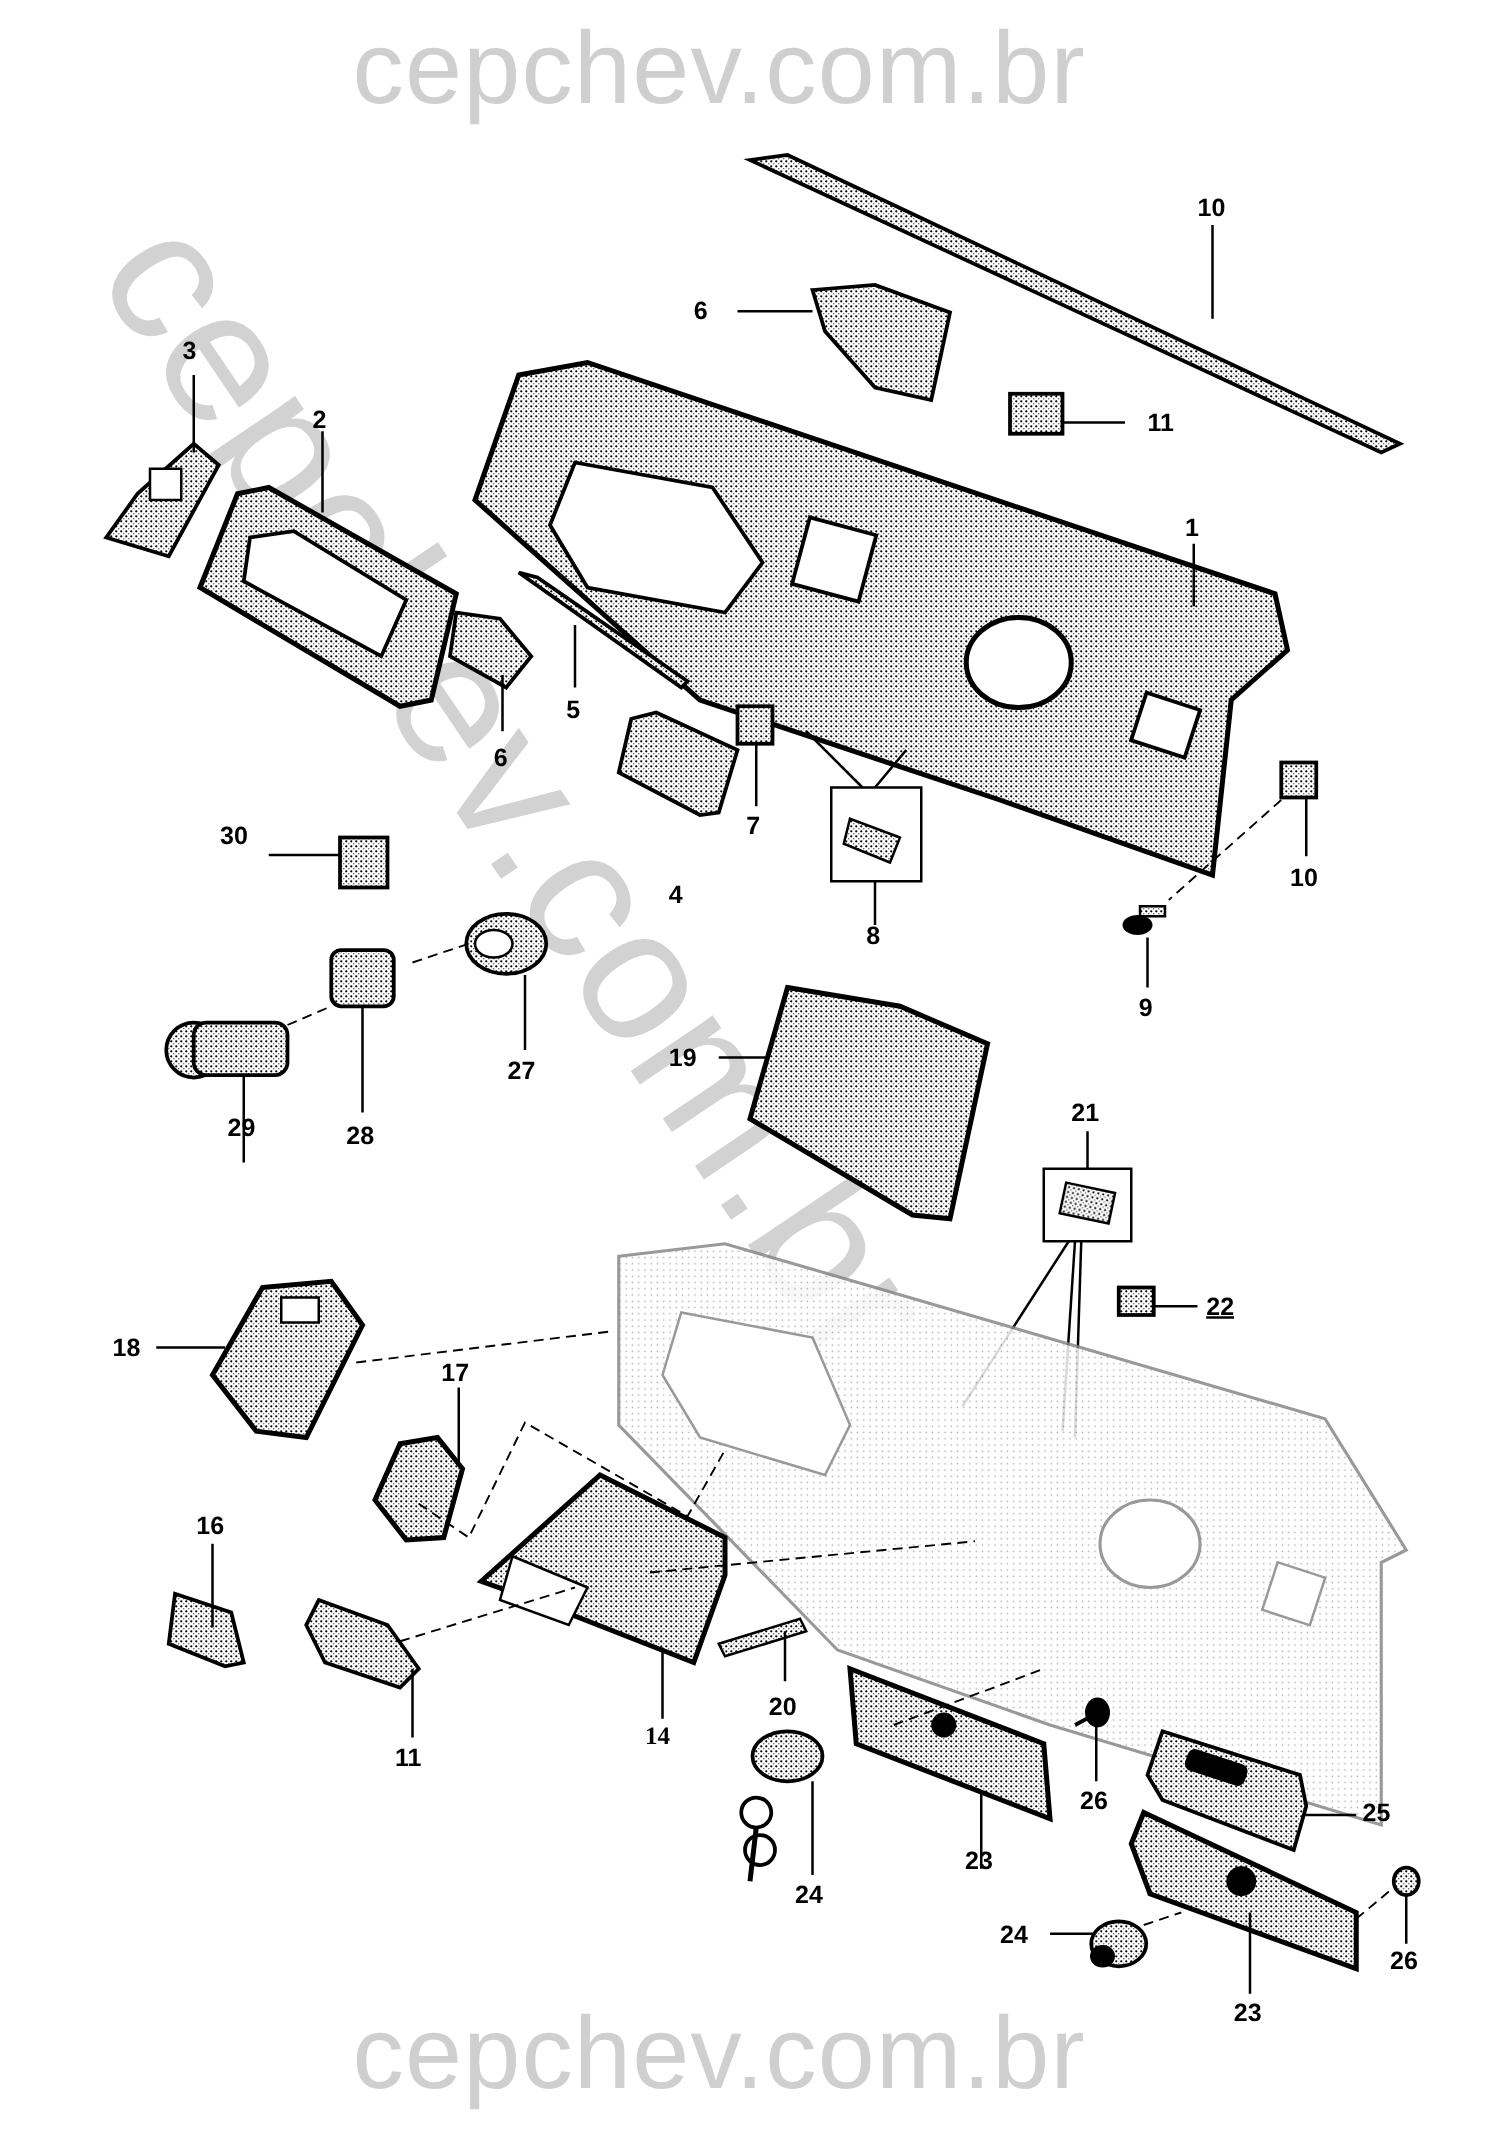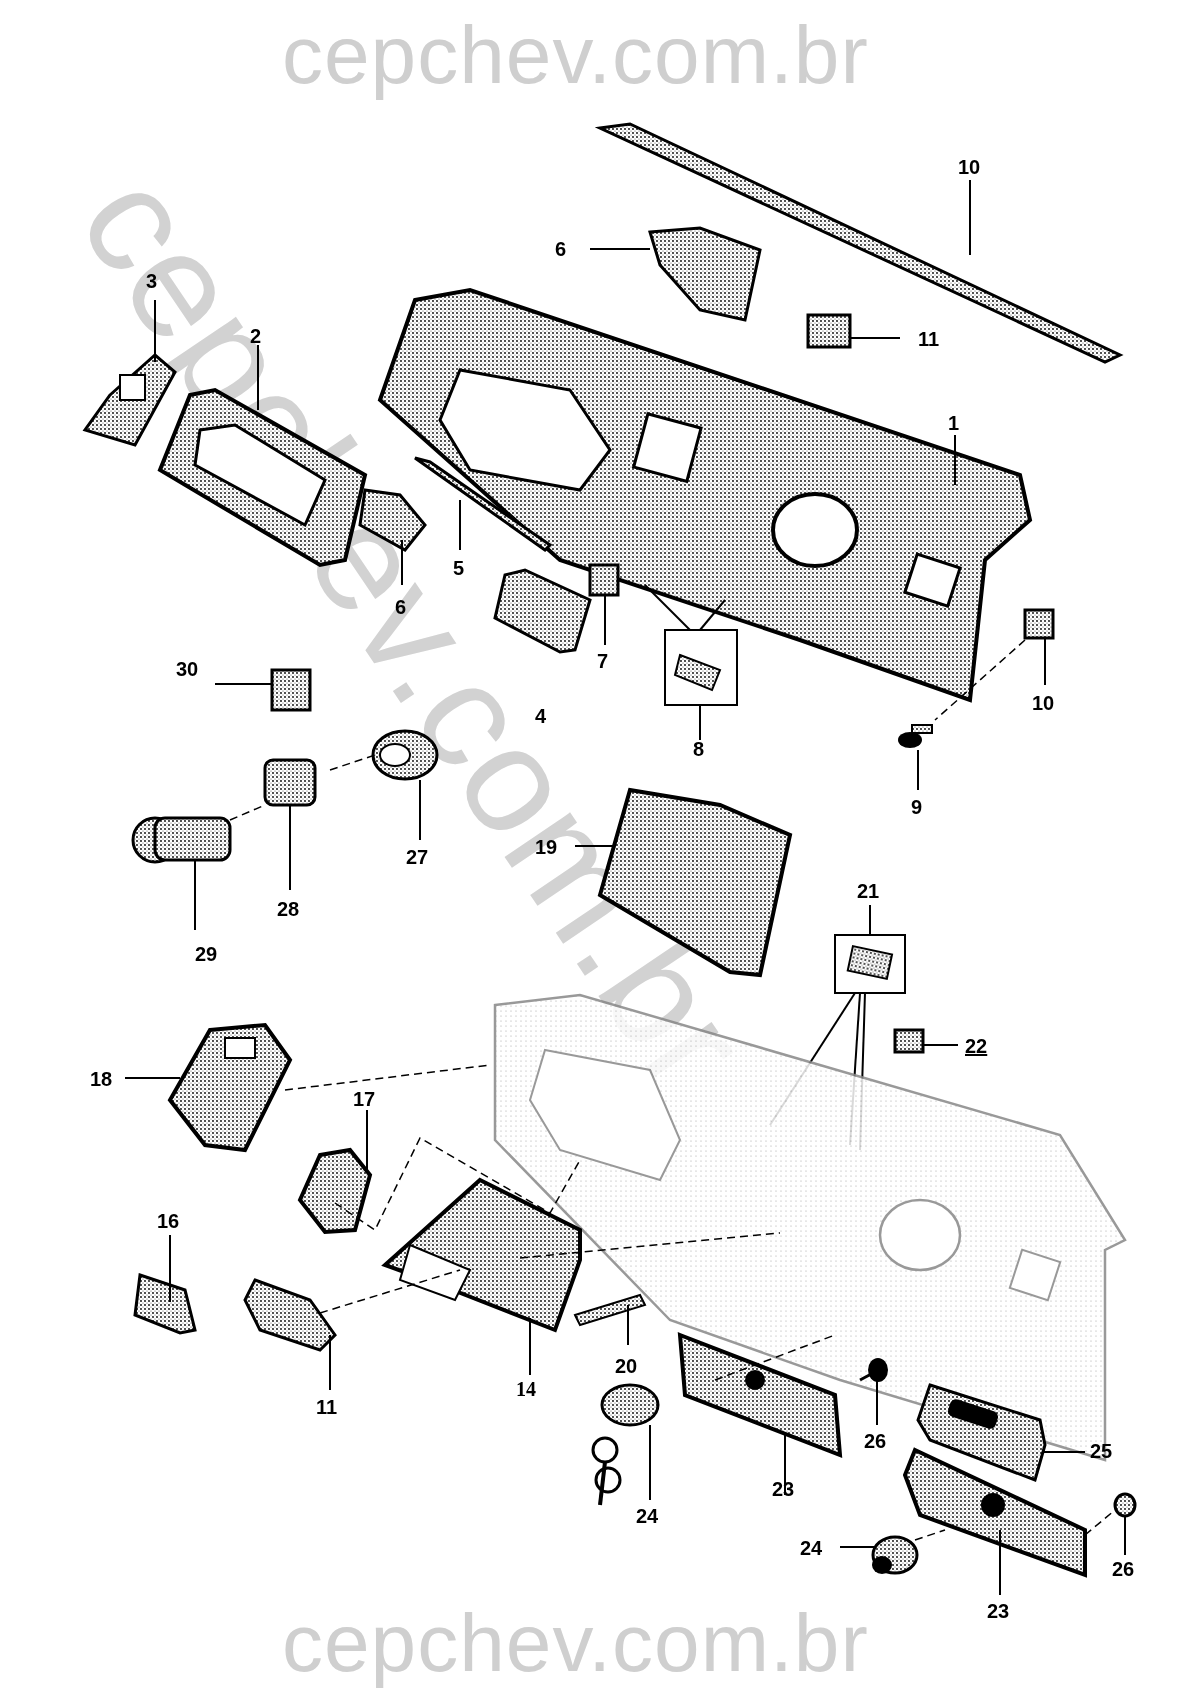--- a/index.html
+++ b/index.html
@@ -248,21 +248,21 @@
 <div class="callout" style="left:395px;top:596px;">6</div>
 <div class="callout" style="left:453px;top:557px;">5</div>
 <div class="callout" style="left:535px;top:705px;">4</div>
 <div class="callout" style="left:597px;top:650px;">7</div>
 <div class="callout" style="left:693px;top:738px;">8</div>
 <div class="callout" style="left:1032px;top:692px;">10</div>
 <div class="callout" style="left:911px;top:796px;">9</div>
 <div class="callout" style="left:176px;top:658px;">30</div>
 <div class="callout" style="left:406px;top:846px;">27</div>
 <div class="callout" style="left:277px;top:898px;">28</div>
-<div class="callout" style="left:182px;top:943px;margin-left:13px;">29</div>
+<div class="callout" style="left:182px;top:892px;">29</div>
 <div class="callout" style="left:535px;top:836px;">19</div>
 <div class="callout" style="left:857px;top:880px;">21</div>
 <div class="callout" style="left:965px;top:1035px;text-decoration:underline;">22</div>
 <div class="callout" style="left:90px;top:1068px;">18</div>
 <div class="callout" style="left:353px;top:1088px;">17</div>
 <div class="callout" style="left:157px;top:1210px;">16</div>
 <div class="callout" style="left:316px;top:1396px;">11</div>
 <div class="callout" style="left:516px;top:1378px;font-family:Liberation Serif, serif;">14</div>
 <div class="callout" style="left:615px;top:1355px;">20</div>
 <div class="callout" style="left:772px;top:1478px;">23</div>

